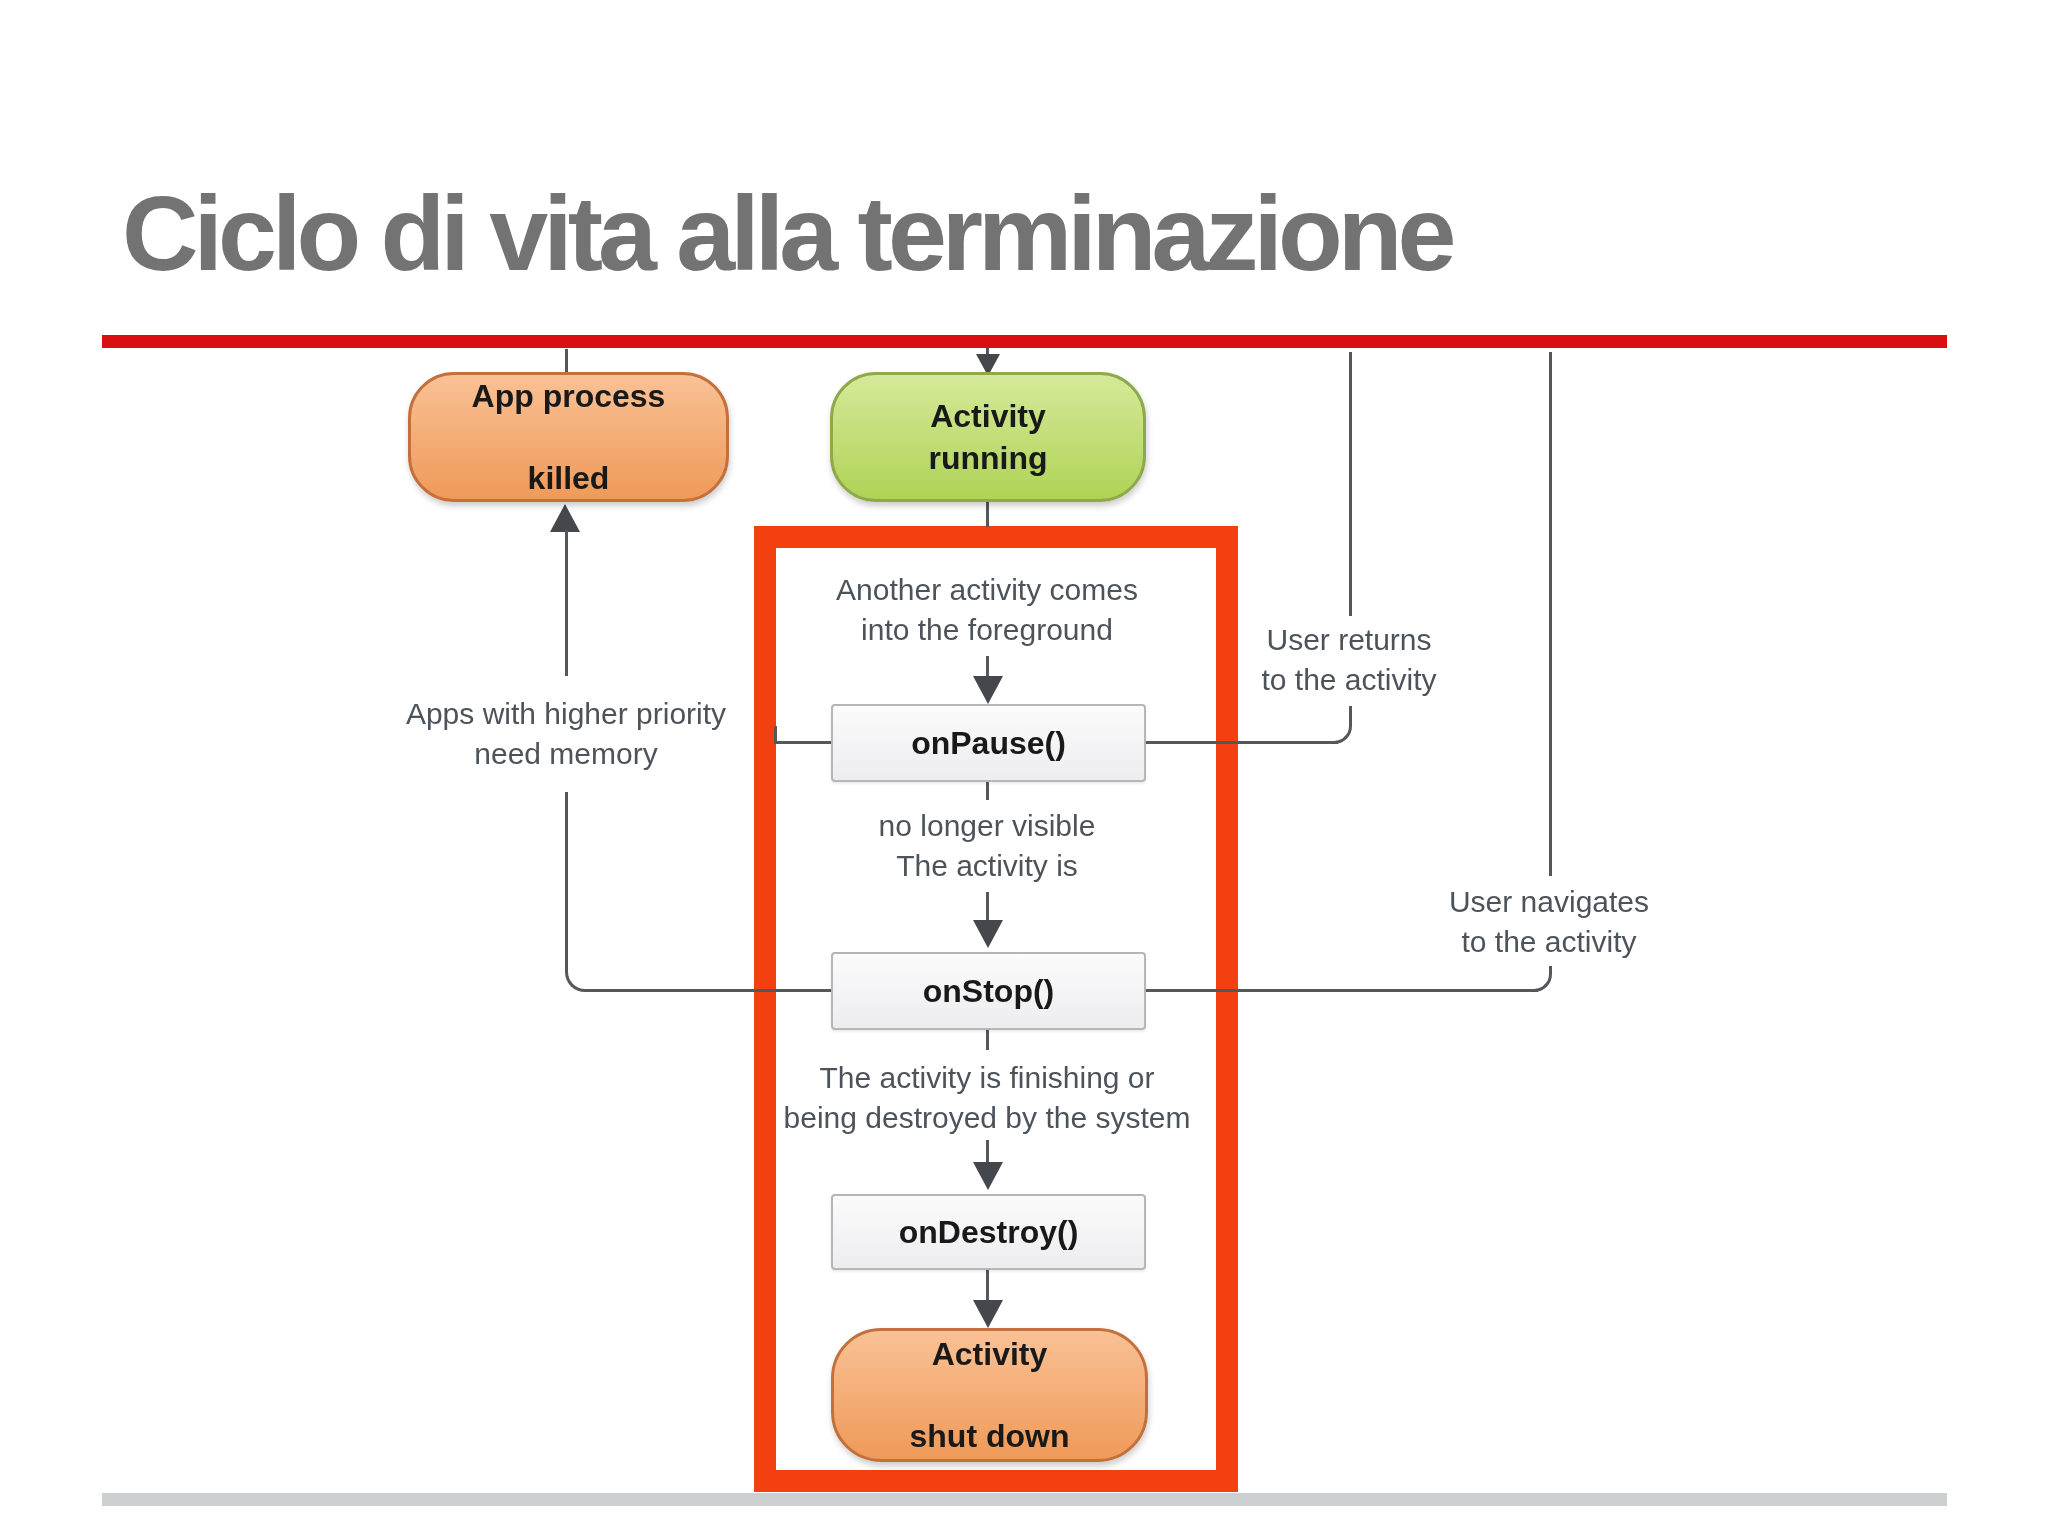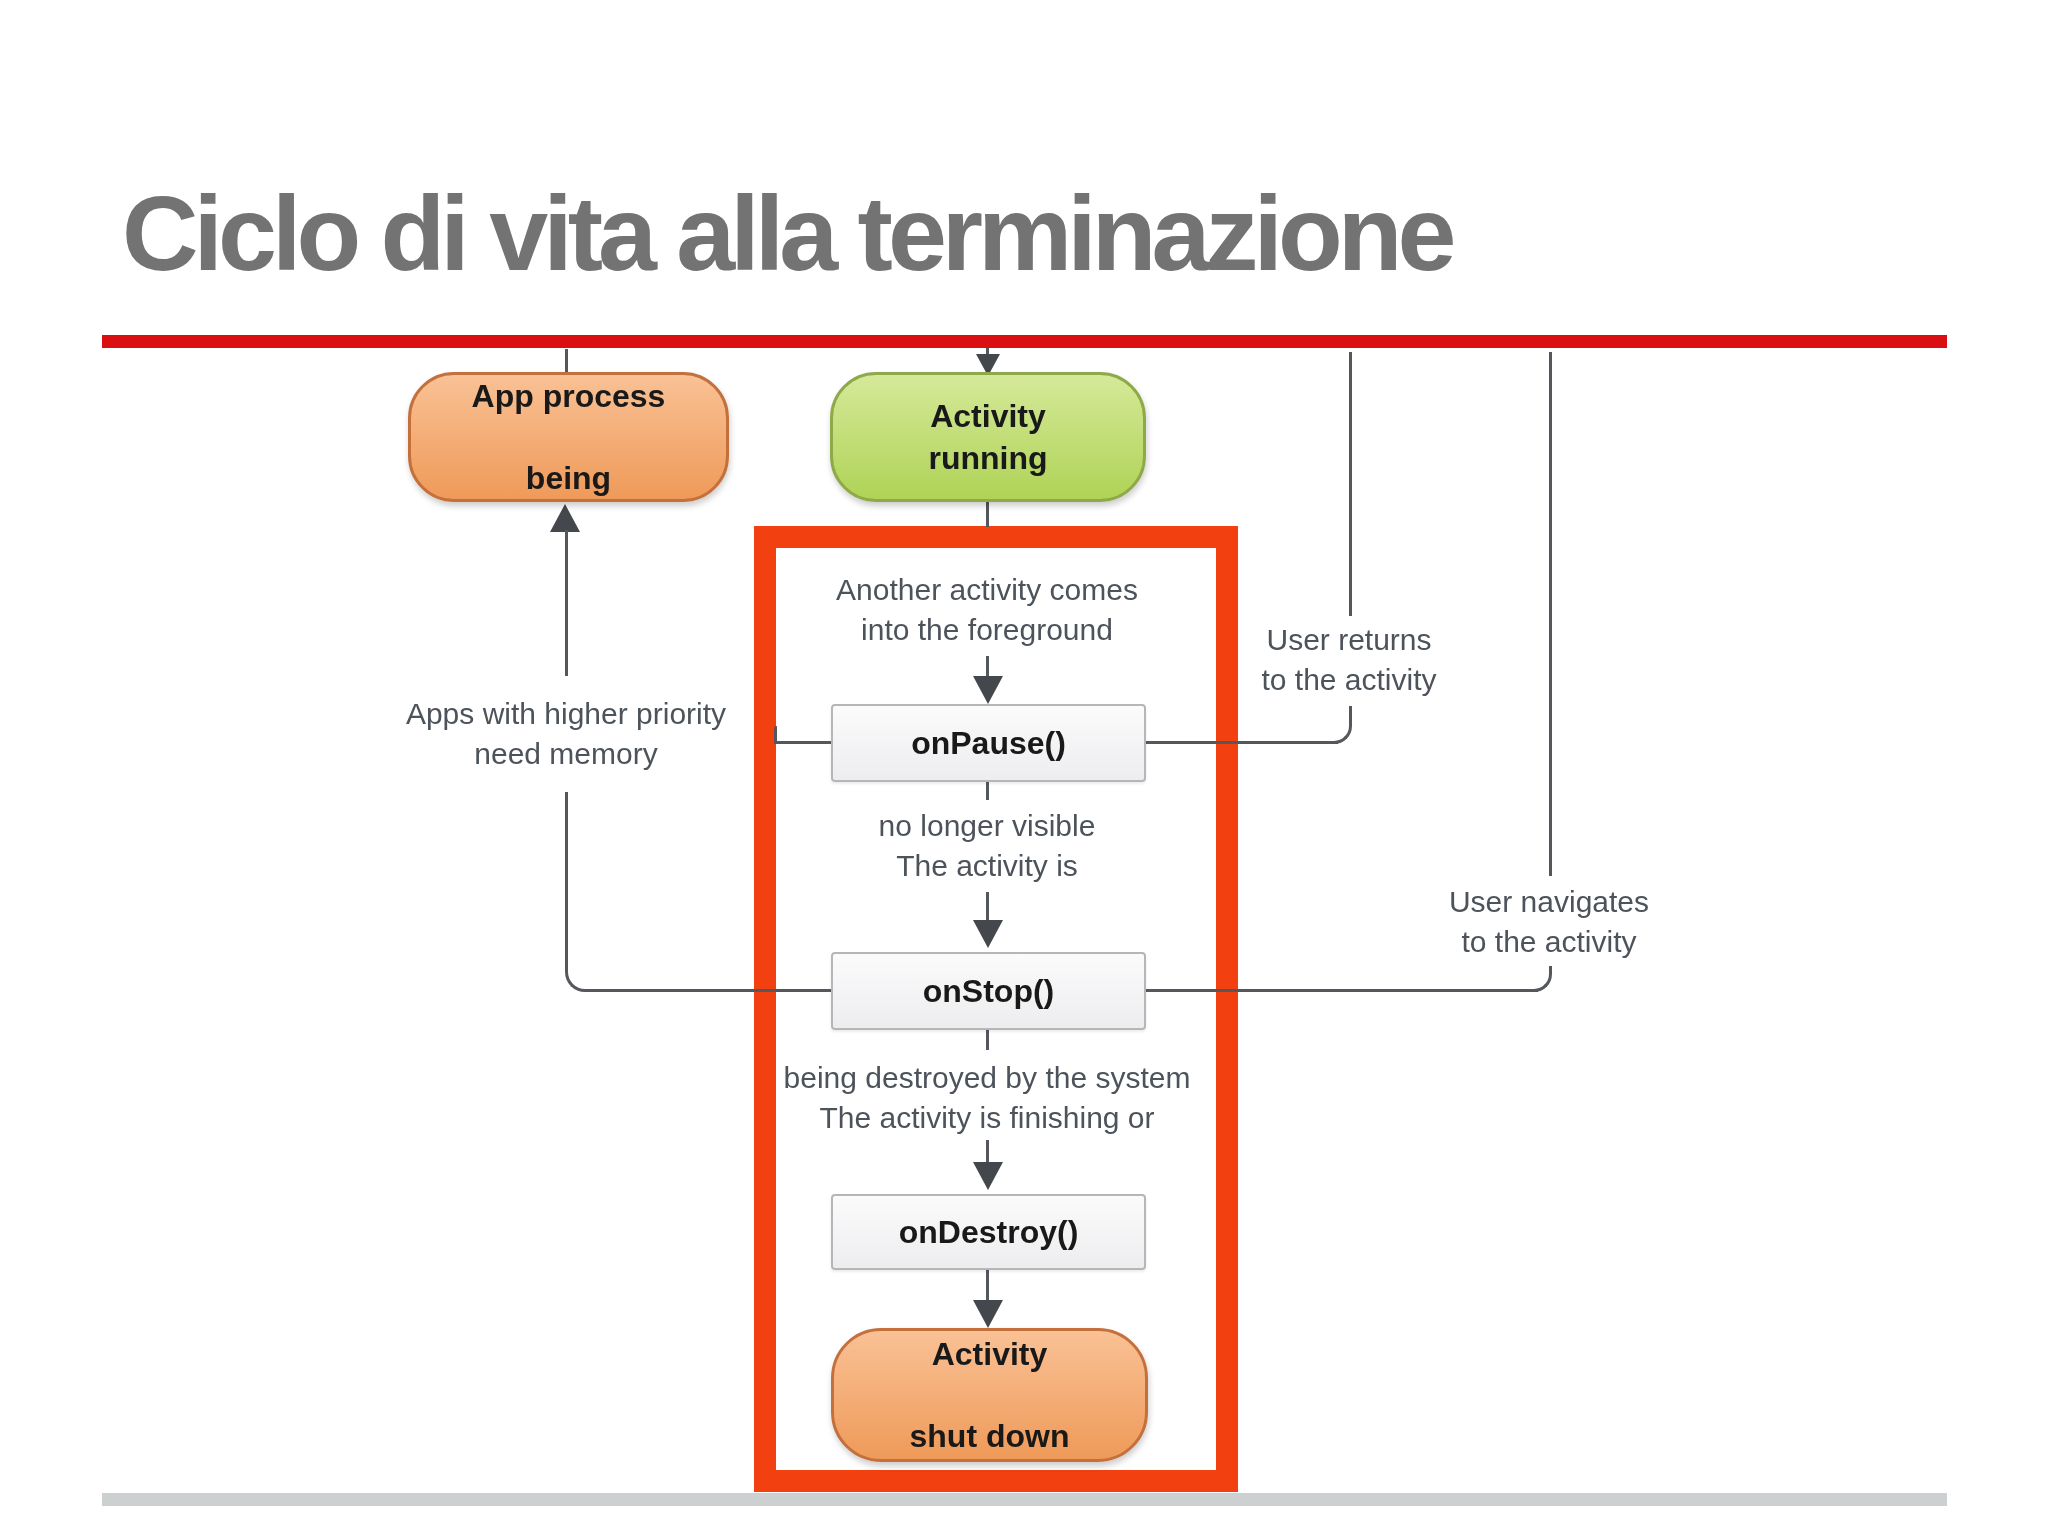--- a/index.html
+++ b/index.html
@@ -117,27 +117,27 @@
     <div>no longer visible</div>
     <div>The activity is</div>
   </div>
 
   <div class="ann" style="left:1399px;top:882px;width:300px;">
     <div>User navigates</div>
     <div>to the activity</div>
   </div>
 
   <div class="ann" style="left:737px;top:1058px;width:500px;">
+    <div>The activity is finishing or</div>
     <div>being destroyed by the system</div>
-    <div>The activity is finishing or</div>
   </div>
 
   <div class="node capsule capsule-orange" style="left:408px;top:372px;width:321px;height:130px;">
     <div>App process</div>
-    <div>being</div>
+    <div>killed</div>
   </div>
 
   <div class="node capsule capsule-green" style="left:830px;top:372px;width:316px;height:130px;">
     <div>Activity</div>
     <div>running</div>
   </div>
 
   <div class="node callback" style="left:831px;top:704px;width:315px;height:78px;">
     <div>onPause()</div>
   </div>

